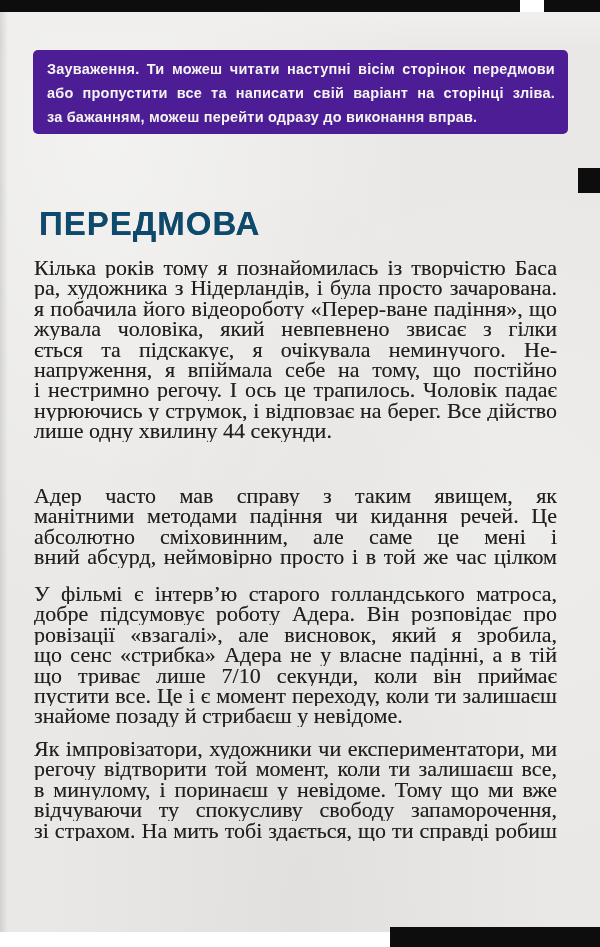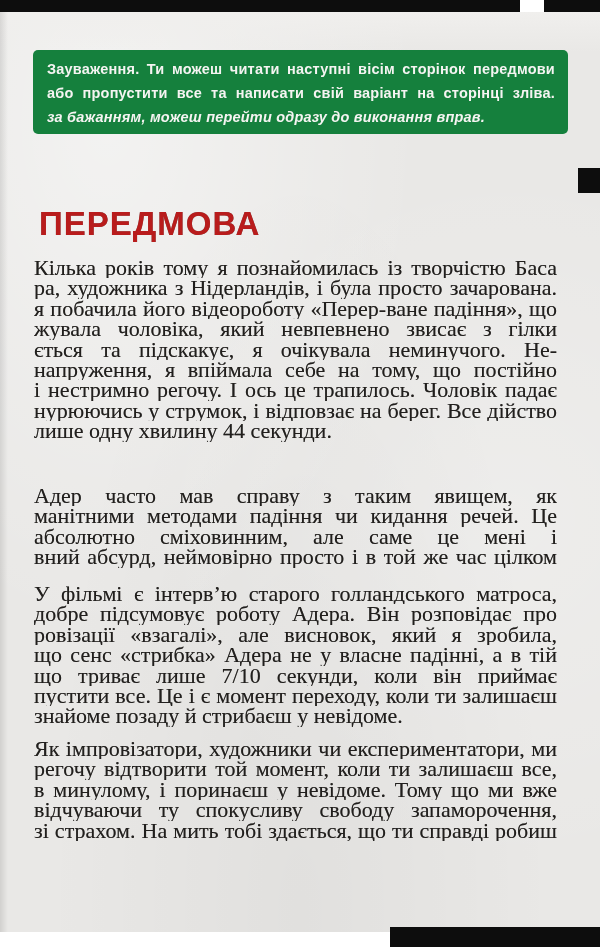--- a/index.html
+++ b/index.html
@@ -28,36 +28,36 @@
     position:absolute;left:520px;top:0;width:24px;height:12px;background:#ffffff;
   }
   .side-tab{
     position:absolute;left:578px;top:168px;width:22px;height:25px;background:#0d0d0d;
   }
   .bottom-tab{
     position:absolute;left:390px;top:927px;width:210px;height:20px;background:#0d0d0d;
   }
   .note-box{
     position:absolute;left:33px;top:50px;width:535px;height:84px;
-    background:#15803d;border-radius:5px;box-sizing:border-box;
+    background:#4c1d95;border-radius:5px;box-sizing:border-box;
     padding:7px 13px 0 14px;
     font-family:"Liberation Sans","DejaVu Sans",sans-serif;
     font-weight:bold;font-size:14.5px;line-height:24px;
     letter-spacing:0.2px;color:#f5f4f2;
   }
   .note-box > div{
     text-align:justify;text-align-last:justify;
     height:24px;overflow:hidden;
   }
-  .note-box > div:last-child{text-align-last:left;font-style:italic;}
+  .note-box > div:last-child{text-align-last:left;}
   .heading{
     position:absolute;left:39px;top:207px;
     font-family:"Liberation Sans","DejaVu Sans",sans-serif;
     font-weight:bold;font-size:33px;line-height:33px;
-    letter-spacing:1px;color:#b91c1c;
+    letter-spacing:1px;color:#0c4a6e;
     text-shadow:0 0 0.5px rgba(0,0,0,.55);
   }
   .para{
     position:absolute;left:34px;width:523px;
     font-size:22px;line-height:20.4px;color:#211f1d;
     text-shadow:0 0 0.4px rgba(33,31,29,.5);
   }
   .para > div{
     text-align:justify;text-align-last:justify;
     height:20.4px;overflow:hidden;

